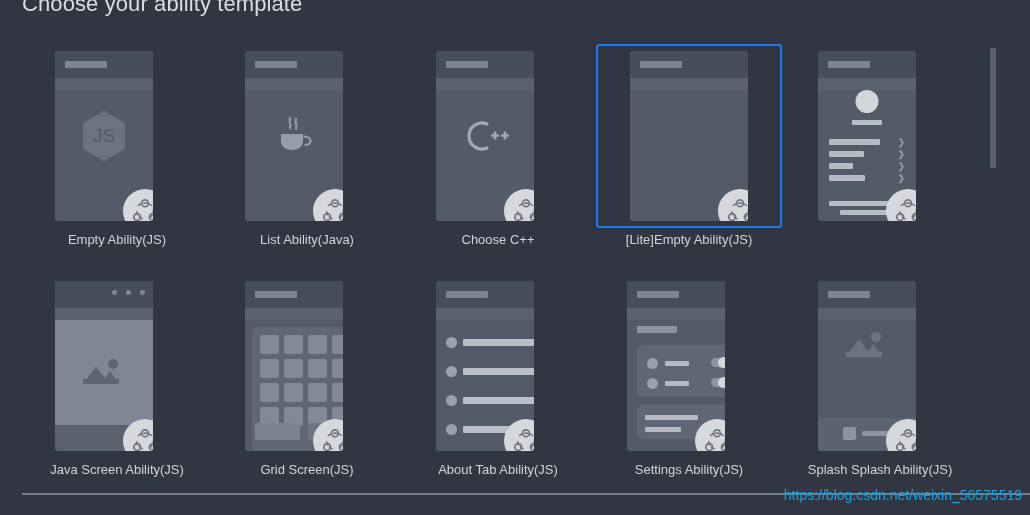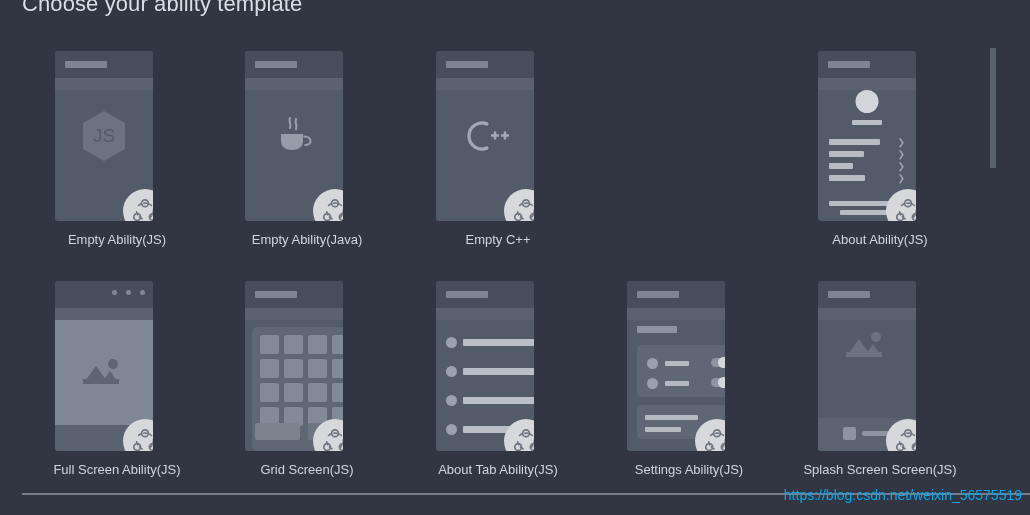--- a/index.html
+++ b/index.html
@@ -252,21 +252,21 @@
                 <path d="M19 29.8 A10 10 0 0 1 13.5 20.5" stroke-dasharray="3.2 2.6"></path>
               </g>
               <g fill="none" stroke="#6f7682" stroke-width="1.7">
                 <circle cx="22" cy="14.2" r="3.4"></circle>
                 <circle cx="14.2" cy="28" r="3.4"></circle>
                 <circle cx="29.8" cy="28" r="3.4"></circle>
               </g>
             </svg>
           </div>
         </div>
-        <div class="label">Empty Ability(Java)</div>
+        <div class="label">List Ability(Java)</div>
       </div>
 
       <div class="cell c2">
 
         <div class="thumb">
           <div class="thumb-topbar">
             <div class="thumb-titlebar"></div>
           </div>
           <div class="secondbar"></div>
           <div class="center-icon cpp">
@@ -288,23 +288,47 @@
                 <path d="M19 29.8 A10 10 0 0 1 13.5 20.5" stroke-dasharray="3.2 2.6"></path>
               </g>
               <g fill="none" stroke="#6f7682" stroke-width="1.7">
                 <circle cx="22" cy="14.2" r="3.4"></circle>
                 <circle cx="14.2" cy="28" r="3.4"></circle>
                 <circle cx="29.8" cy="28" r="3.4"></circle>
               </g>
             </svg>
           </div>
         </div>
-        <div class="label">Empty C++</div>
-      </div>
-
+        <div class="label">Choose C++</div>
+      </div>
+
+      <div class="cell c3 selected">
+        <div class="sel-box"></div>
+        <div class="thumb">
+          <div class="thumb-topbar">
+            <div class="thumb-titlebar"></div>
+          </div>
+          <div class="secondbar"></div>
+          <div class="badge">
+            <svg viewBox="0 0 44 44">
+              <g fill="none" stroke="#6f7682" stroke-width="1.6" stroke-linecap="round">
+                <path d="M15.5 16.5 A10 10 0 0 1 28.5 16.5" stroke-dasharray="3.2 2.6"></path>
+                <path d="M30.5 20.5 A10 10 0 0 1 25 29.8" stroke-dasharray="3.2 2.6"></path>
+                <path d="M19 29.8 A10 10 0 0 1 13.5 20.5" stroke-dasharray="3.2 2.6"></path>
+              </g>
+              <g fill="none" stroke="#6f7682" stroke-width="1.7">
+                <circle cx="22" cy="14.2" r="3.4"></circle>
+                <circle cx="14.2" cy="28" r="3.4"></circle>
+                <circle cx="29.8" cy="28" r="3.4"></circle>
+              </g>
+            </svg>
+          </div>
+        </div>
+        <div class="label">[Lite]Empty Ability(JS)</div>
+      </div>
 
       <div class="cell c4">
 
         <div class="thumb">
           <div class="thumb-topbar">
             <div class="thumb-titlebar"></div>
           </div>
           <div class="secondbar"></div>
           <div>
             <div class="ab-avatar"></div>
@@ -328,21 +352,20 @@
                 <path d="M19 29.8 A10 10 0 0 1 13.5 20.5" stroke-dasharray="3.2 2.6"></path>
               </g>
               <g fill="none" stroke="#6f7682" stroke-width="1.7">
                 <circle cx="22" cy="14.2" r="3.4"></circle>
                 <circle cx="14.2" cy="28" r="3.4"></circle>
                 <circle cx="29.8" cy="28" r="3.4"></circle>
               </g>
             </svg>
           </div>
         </div>
-        <div class="label">About Ability(JS)</div>
       </div>
     </div>
 
     <div class="row">
 
       <div class="cell c0">
 
         <div class="thumb">
           <div class="thumb-topbar">
             <div class="dots">
@@ -371,21 +394,21 @@
                 <path d="M19 29.8 A10 10 0 0 1 13.5 20.5" stroke-dasharray="3.2 2.6"></path>
               </g>
               <g fill="none" stroke="#6f7682" stroke-width="1.7">
                 <circle cx="22" cy="14.2" r="3.4"></circle>
                 <circle cx="14.2" cy="28" r="3.4"></circle>
                 <circle cx="29.8" cy="28" r="3.4"></circle>
               </g>
             </svg>
           </div>
         </div>
-        <div class="label">Full Screen Ability(JS)</div>
+        <div class="label">Java Screen Ability(JS)</div>
       </div>
 
       <div class="cell c1">
 
         <div class="thumb">
           <div class="thumb-topbar">
             <div class="thumb-titlebar"></div>
           </div>
           <div class="secondbar"></div>
           <div class="g-container">
@@ -539,21 +562,21 @@
                 <path d="M19 29.8 A10 10 0 0 1 13.5 20.5" stroke-dasharray="3.2 2.6"></path>
               </g>
               <g fill="none" stroke="#6f7682" stroke-width="1.7">
                 <circle cx="22" cy="14.2" r="3.4"></circle>
                 <circle cx="14.2" cy="28" r="3.4"></circle>
                 <circle cx="29.8" cy="28" r="3.4"></circle>
               </g>
             </svg>
           </div>
         </div>
-        <div class="label">Splash Screen Screen(JS)</div>
+        <div class="label">Splash Splash Ability(JS)</div>
       </div>
     </div>
   </div>
 
   <div class="scrollbar-track"></div>
   <div class="scrollbar-thumb"></div>
 
   <div class="wm-line"></div>
   <div class="watermark">https://blog.csdn.net/weixin_56575519</div>
 

